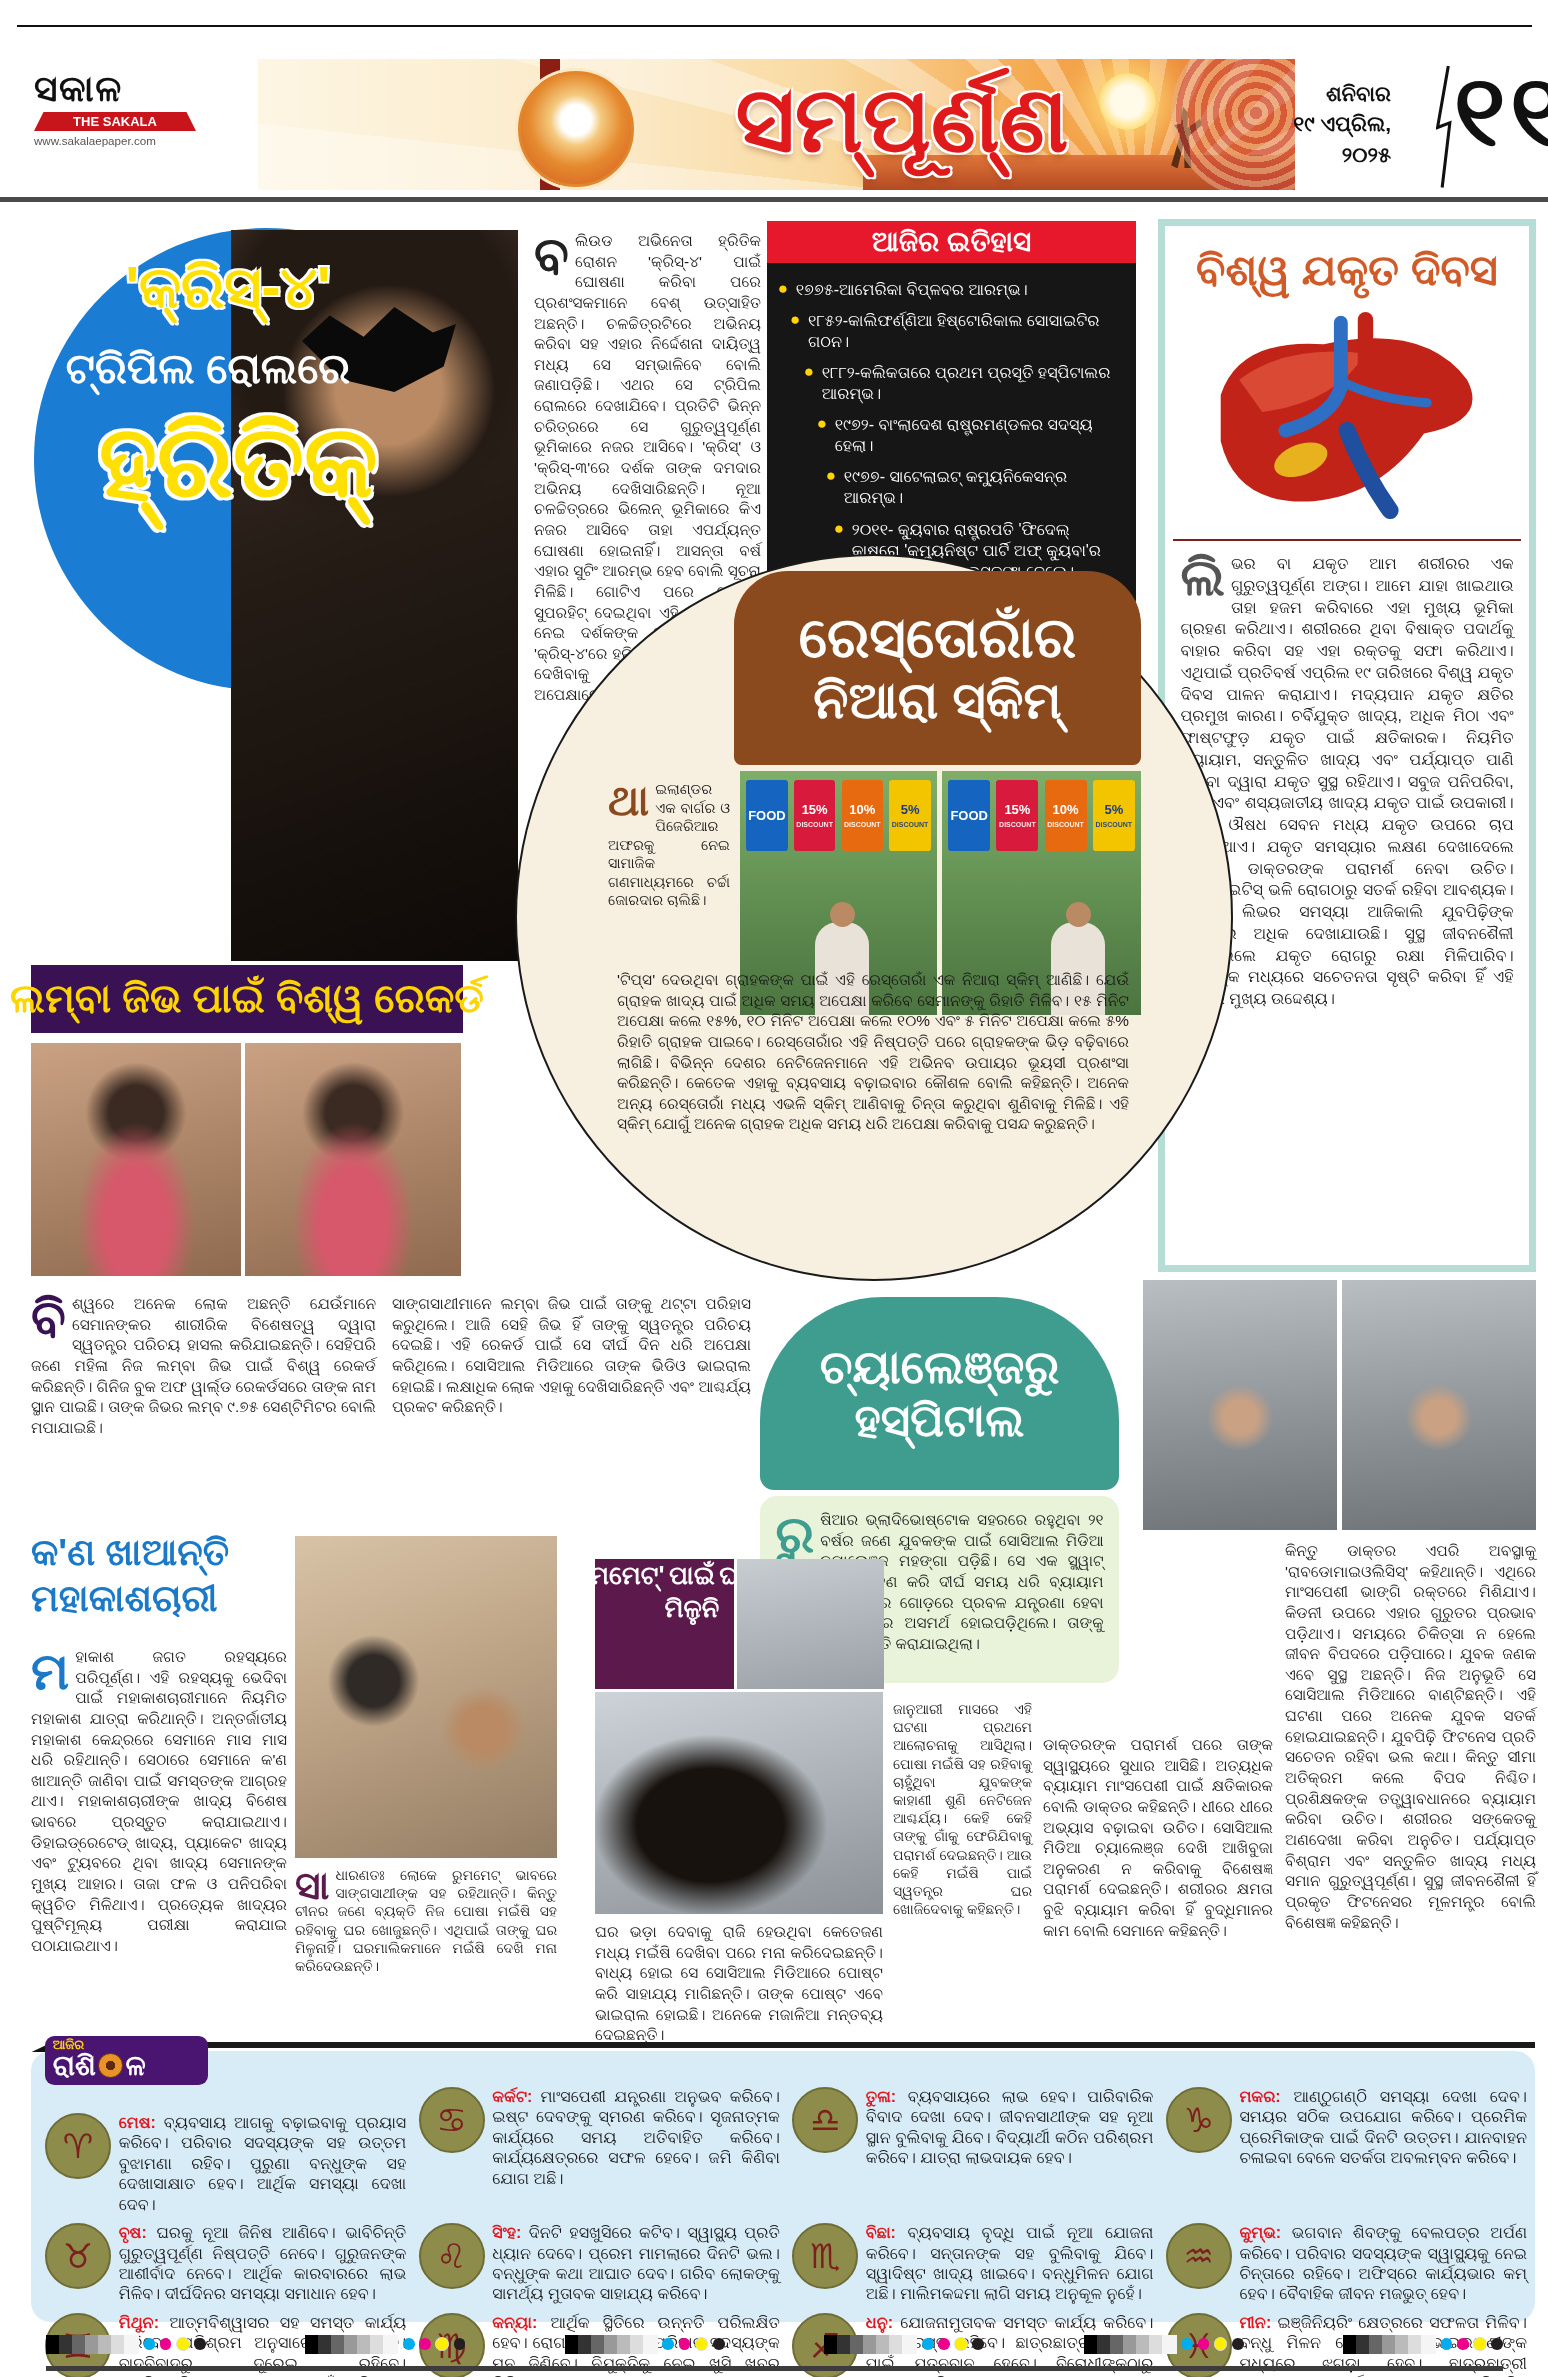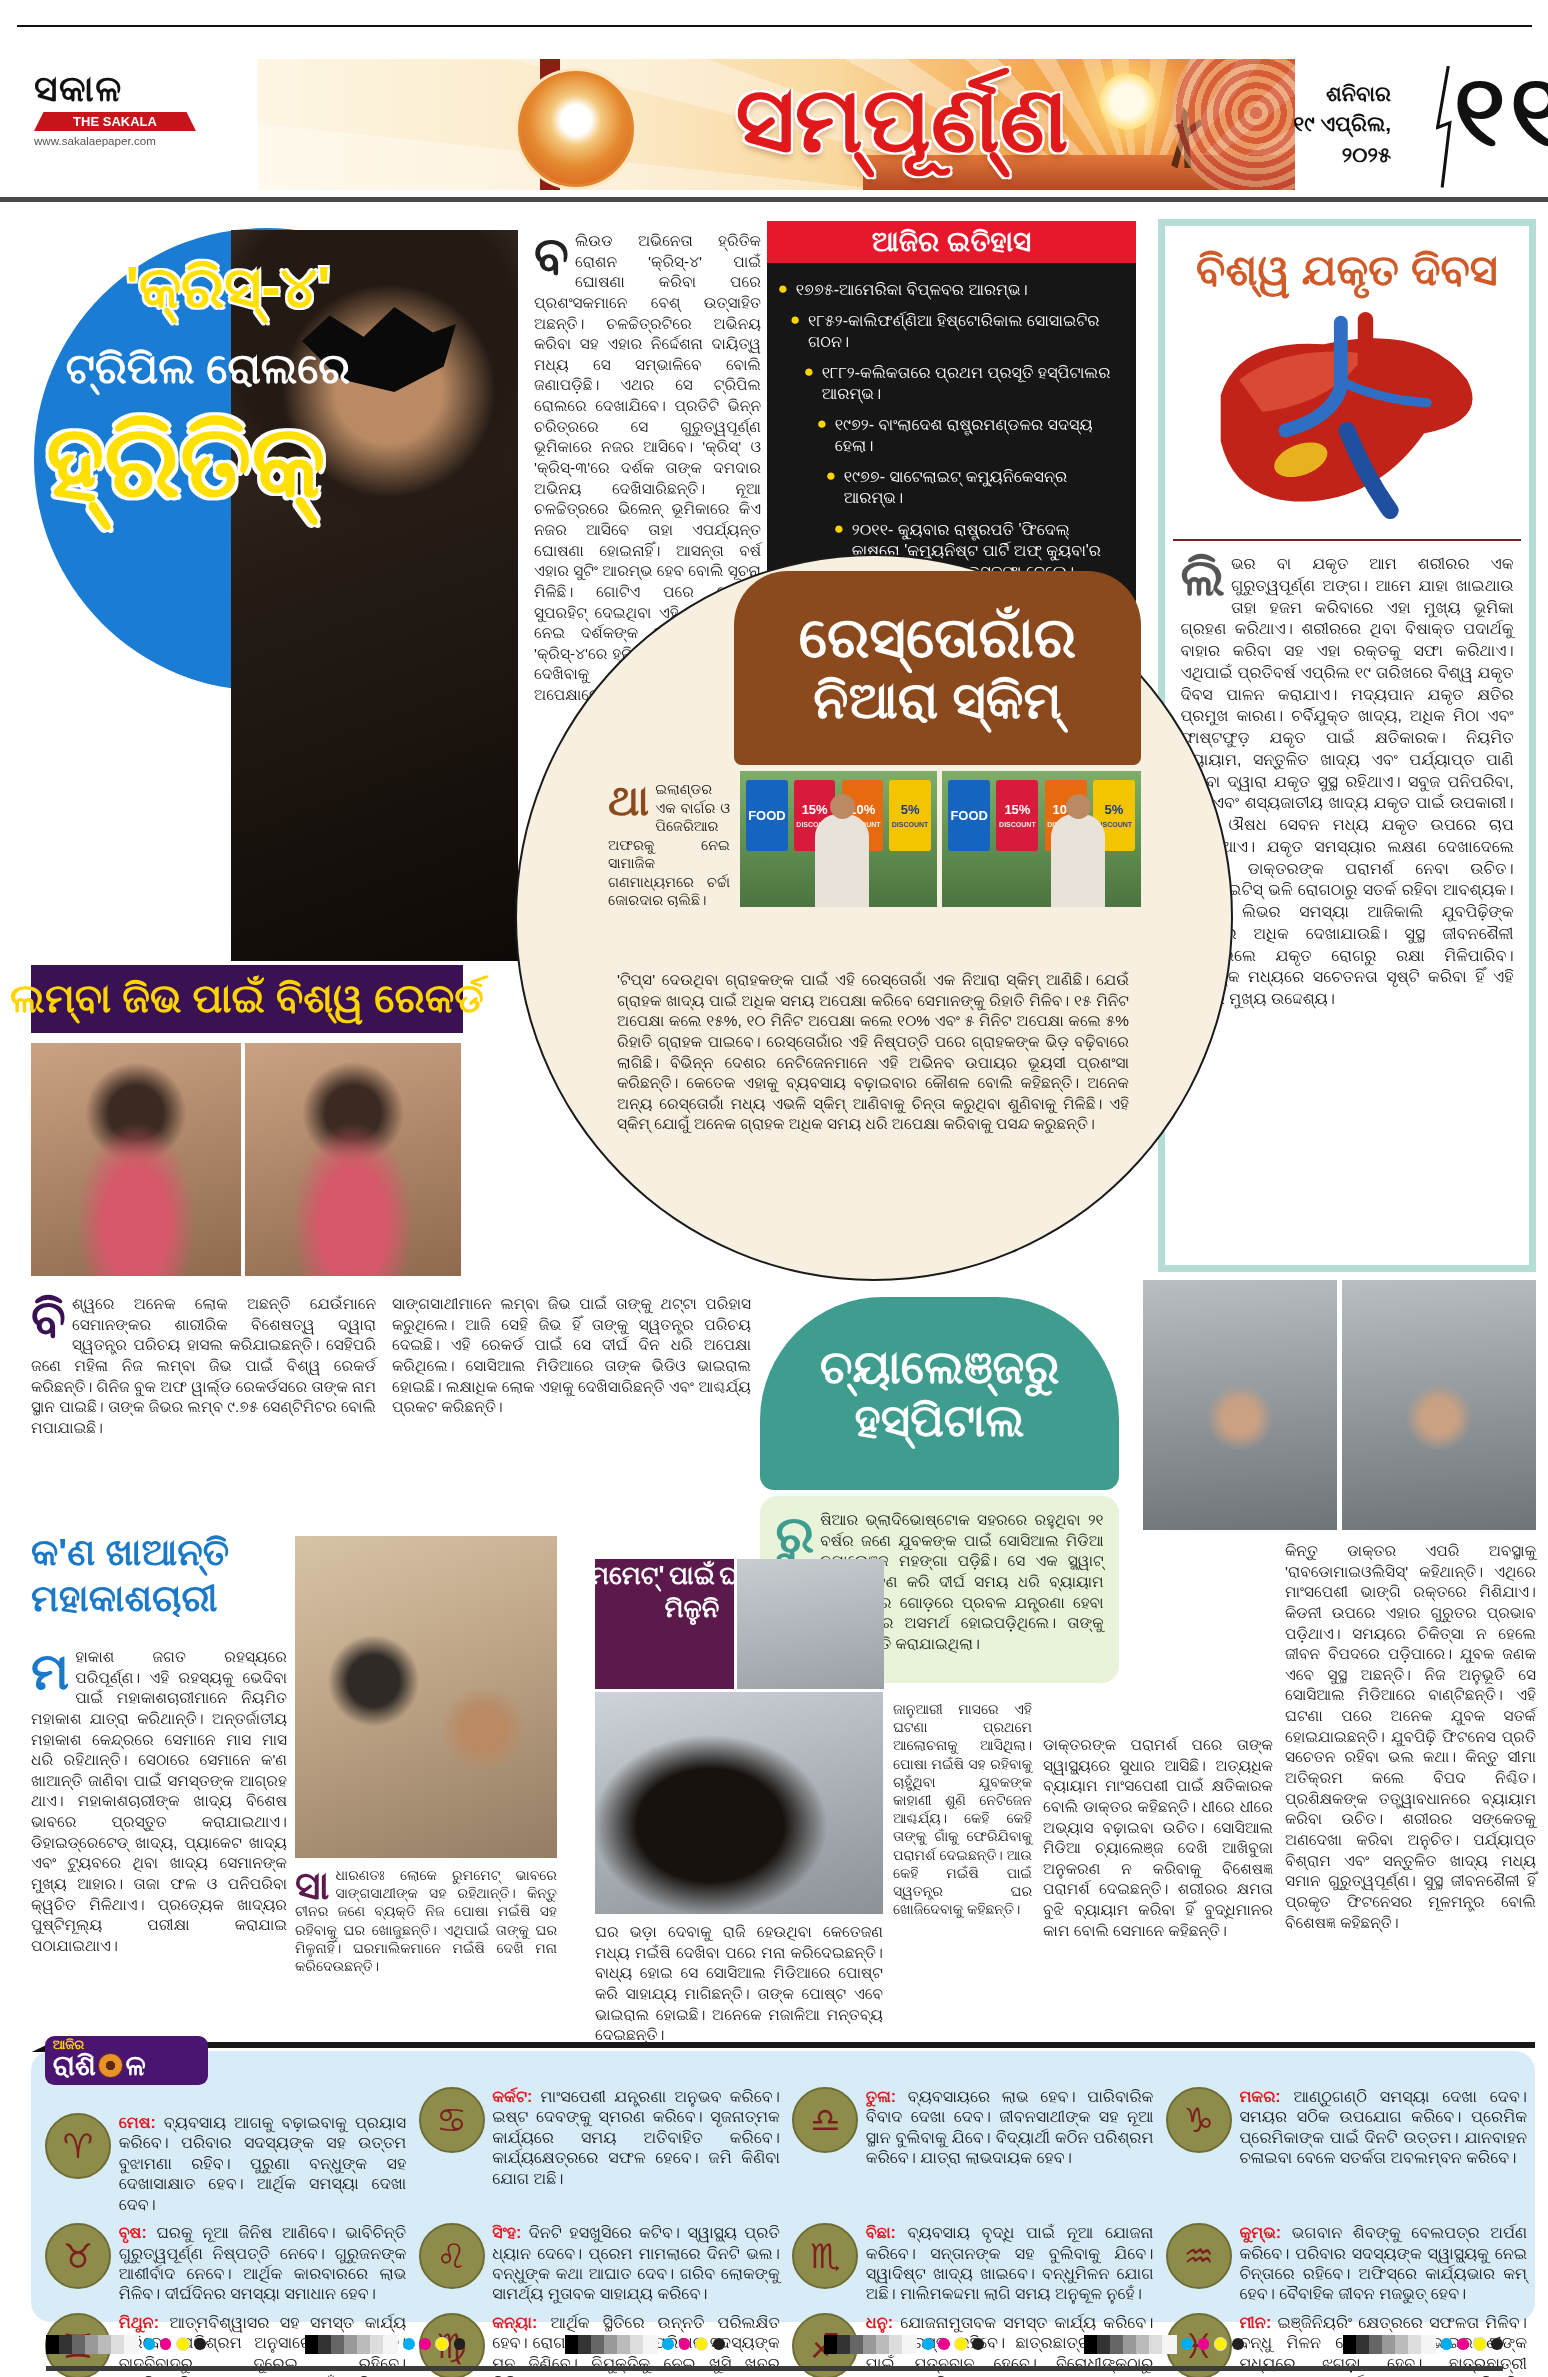--- a/index.html
+++ b/index.html
@@ -34,21 +34,21 @@
       box-shadow:0 0 0 3.1px #fbe9c6;}
   #mast-date{left:1268px;top:79px;width:123px;text-align:right;font-size:21px;line-height:1.45;color:#111;font-weight:bold;}
   #bolt{left:1436px;top:66px;}
   #pageno{left:1454px;top:54px;font-size:99px;font-weight:bold;color:#111;letter-spacing:4.6px;}
   #mastrule{left:0;top:197px;width:1548px;height:4.6px;background:#4a4a4a;}
   
   #kr-circle{left:34px;top:228px;width:463px;height:463px;border-radius:50%;background:#1b7cd4;}
   .kr-k1{left:66px;top:254px;width:324px;text-align:center;font-size:57px;font-weight:bold;color:#ffe000;
      text-shadow:-2.3px -2.3px 0 #fff,2.3px -2.3px 0 #fff,-2.3px 2.3px 0 #fff,2.3px 2.3px 0 #fff;}
   .kr-k2{left:54px;top:345px;width:308px;text-align:center;font-size:42px;font-weight:bold;color:#fff;}
-  .kr-h{left:46px;top:404px;width:332px;text-align:left;font-size:100px;font-weight:bold;color:#ffe000;
+  .kr-h{left:46px;top:404px;width:332px;text-align:right;font-size:100px;font-weight:bold;color:#ffe000;
      text-shadow:-3.1px -3.1px 0 #fff,3.1px -3.1px 0 #fff,-3.1px 3.1px 0 #fff,3.1px 3.1px 0 #fff;}
   #kr-photo{left:231px;top:230px;width:287px;height:731px;
      background:radial-gradient(circle at 55% 22%,#b98a63 0 9%,rgba(185,138,99,0) 18%),
                 radial-gradient(circle at 50% 14%,#241a14 0 22%,rgba(36,26,20,0) 30%),
                 linear-gradient(160deg,#41322a 0%,#241b15 45%,#0e0a07 100%);}
   #kr-mask{left:302px;top:307px;width:154px;height:85px;background:#0a0a0a;
      clip-path:polygon(0 40%,18% 10%,40% 35%,60% 0,85% 30%,100% 20%,92% 70%,60% 100%,25% 85%);}
   #kr-body{left:534px;top:231px;width:227px;height:451px;}
   
   #hist{left:767px;top:221px;width:369px;}
@@ -60,21 +60,21 @@
   #liv{left:1158px;top:219px;width:378px;height:1053px;border:7.7px solid #b5ddd5;box-sizing:border-box;background:#fff;}
   #liv .ttl{margin-top:20px;text-align:center;font-size:43px;font-weight:bold;color:#d05a28;}
   #liv .img{margin:14px auto 4.6px auto;display:block;}
   #liv .rule{height:2.3px;background:#7c1f1f;margin:0 7.7px;}
   #liv .bd{padding:12.3px 15.4px 0 15.4px;font-size:16px;line-height:1.36;text-align:justify;}
   
   #rest-circle{left:515px;top:554px;width:714px;height:723px;border-radius:50%;background:#f7efdf;border:2.3px solid #1a1a1a;}
   #rest-hd{left:734px;top:571px;width:407px;height:194px;background:#8a4a1d;border-radius:54px 54px 7.7px 7.7px;
      display:flex;flex-direction:column;justify-content:center;text-align:center;color:#fff;font-weight:bold;}
   #rest-hd .l1{font-size:56px;} #rest-hd .l2{font-size:51px;}
-  .disc-photo{top:771px;height:136px;background:linear-gradient(180deg,#7fae6a 0%,#5d8a4e 60%,#4c7440 100%);overflow:hidden;}
+  .disc-photo{top:771px;height:244px;background:linear-gradient(180deg,#7fae6a 0%,#5d8a4e 60%,#4c7440 100%);overflow:hidden;}
   .boards{display:flex;gap:6.2px;padding:9.3px 6.2px 0 6.2px;}
   .board{width:46px;height:71px;border-radius:3.1px;color:#fff;font-weight:bold;font-size:13px;display:flex;flex-direction:column;align-items:center;justify-content:center;text-align:center;line-height:1.1;}
   .b-food{background:#1565c0;} .b-15{background:#d81b3c;} .b-10{background:#e86a10;} .b-5{background:#f2c500;color:#1a3a8c;}
   .board .dsc{font-size:7px;margin-top:3.1px;opacity:.9;}
   .waiter{position:absolute;bottom:0;left:38%;width:54px;height:93px;background:#e8e2d8;border-radius:23px 23px 0 0;}
   .waiter:before{content:"";position:absolute;top:-20px;left:14.7px;width:25px;height:25px;border-radius:50%;background:#b98a63;}
   #rest-intro{left:608px;top:780px;width:122px;height:181px;font-size:14.3px;line-height:1.3;text-align:justify;}
   #rest-body{left:617px;top:970px;width:512px;height:301px;font-size:15.4px;line-height:1.34;text-align:justify;}
   
   #tng-band{left:31px;top:965px;width:432px;height:68px;background:#3a1254;display:flex;align-items:center;justify-content:center;}

